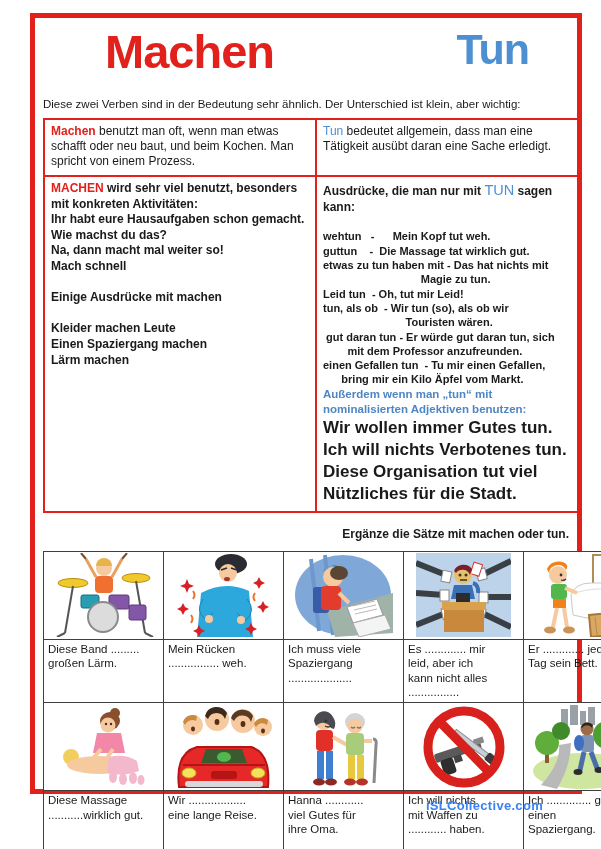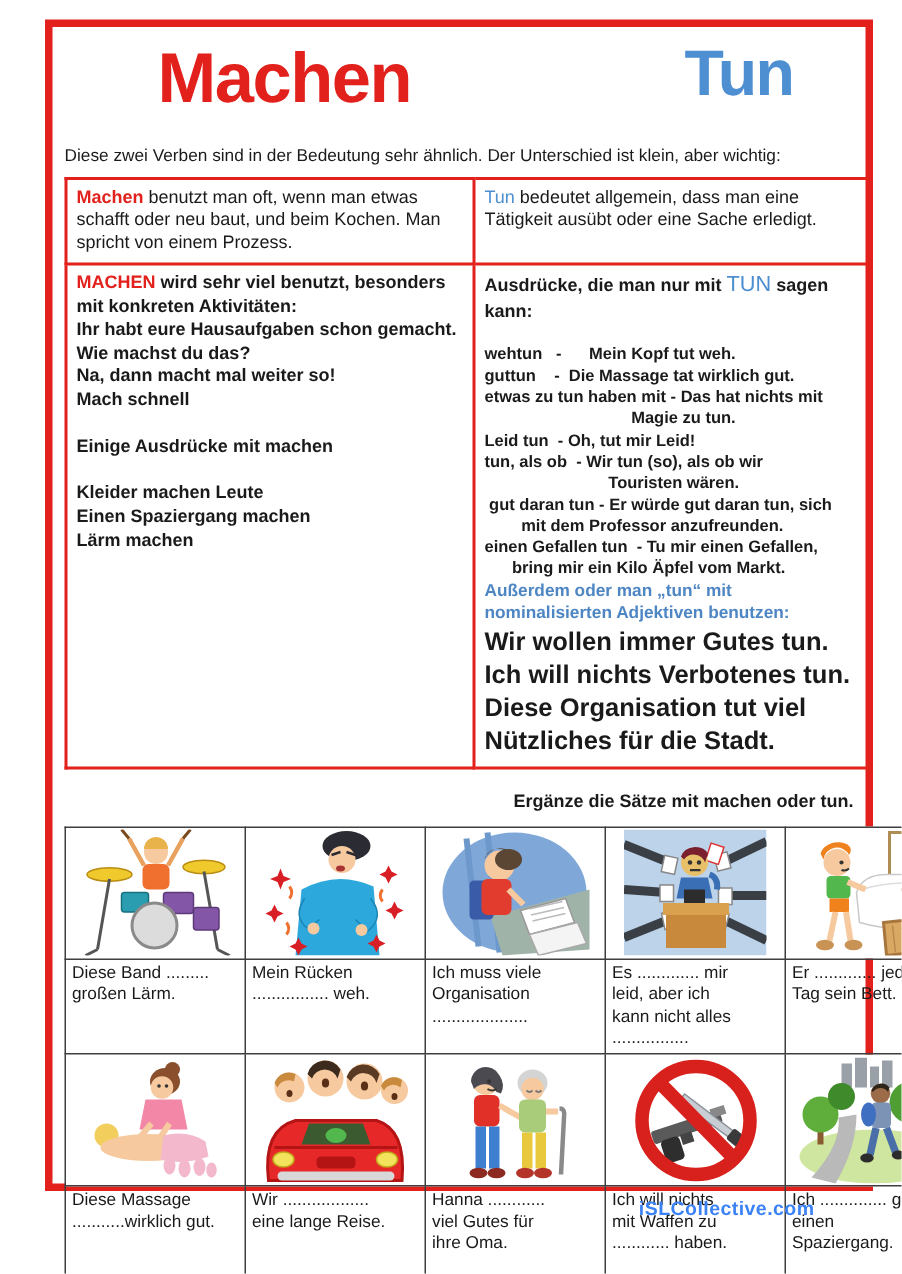--- a/index.html
+++ b/index.html
@@ -57,21 +57,21 @@
   <table class="cmp">
     <tbody>
         <tr>
       <td class="colL">
         <div class="cellDef">
           <span class="red">Machen</span><span> benutzt man oft, wenn man etwas schafft oder neu baut, und beim Kochen. Man spricht von einem Prozess.</span>
         </div>
       </td>
       <td class="colR">
         <div class="cellDef">
-          <span class="blue">Tun</span><span> bedeutet allgemein, dass man eine Tätigkeit ausübt oder eine Sache erledigt.</span>
+          <span class="blue">Tun</span><span> bedeutet allgemein, dass man eine Tätigkeit ausübt daran eine Sache erledigt.</span>
         </div>
       </td>
     </tr>
     <tr>
       <td class="colL">
         <div class="cellBold">
           <span class="red">MACHEN</span><span> wird sehr viel benutzt, besonders mit konkreten Aktivitäten:</span>
         </div>
         <div class="prelines">Ihr habt eure Hausaufgaben schon gemacht.
 Wie machst du das?
@@ -92,21 +92,21 @@
 guttun    -  Die Massage tat wirklich gut.
 etwas zu tun haben mit - Das hat nichts mit
                                 Magie zu tun.
 Leid tun  - Oh, tut mir Leid!
 tun, als ob  - Wir tun (so), als ob wir
                            Touristen wären.
  gut daran tun - Er würde gut daran tun, sich
         mit dem Professor anzufreunden.
 einen Gefallen tun  - Tu mir einen Gefallen,
       bring mir ein Kilo Äpfel vom Markt.</div>
-        <div class="bluenote">Außerdem oder man „tun“ mit
+        <div class="bluenote">Außerdem wenn man „tun“ mit
 nominalisierten Adjektiven benutzen:</div>
         <div class="finallines">Wir wollen immer Gutes tun.
 Ich will nichts Verbotenes tun.
 Diese Organisation tut viel Nützliches für die Stadt.</div>
       </td>
     </tr>
   </tbody>
     </table>
 
   <p class="instruction">Ergänze die Sätze mit machen oder tun.</p>
@@ -235,21 +235,21 @@
       <td>
             <div class="caption">Diese Band .........
 großen Lärm.</div>
           </td>
       <td>
             <div class="caption">Mein Rücken
 ................ weh.</div>
           </td>
       <td>
             <div class="caption">Ich muss viele
-Organisation
+Spaziergang
 ....................</div>
           </td>
       <td>
             <div class="caption">Es ............. mir
 leid, aber ich
 kann nicht alles
 ................</div>
           </td>
       <td>
             <div class="caption">Er ............. jeden

